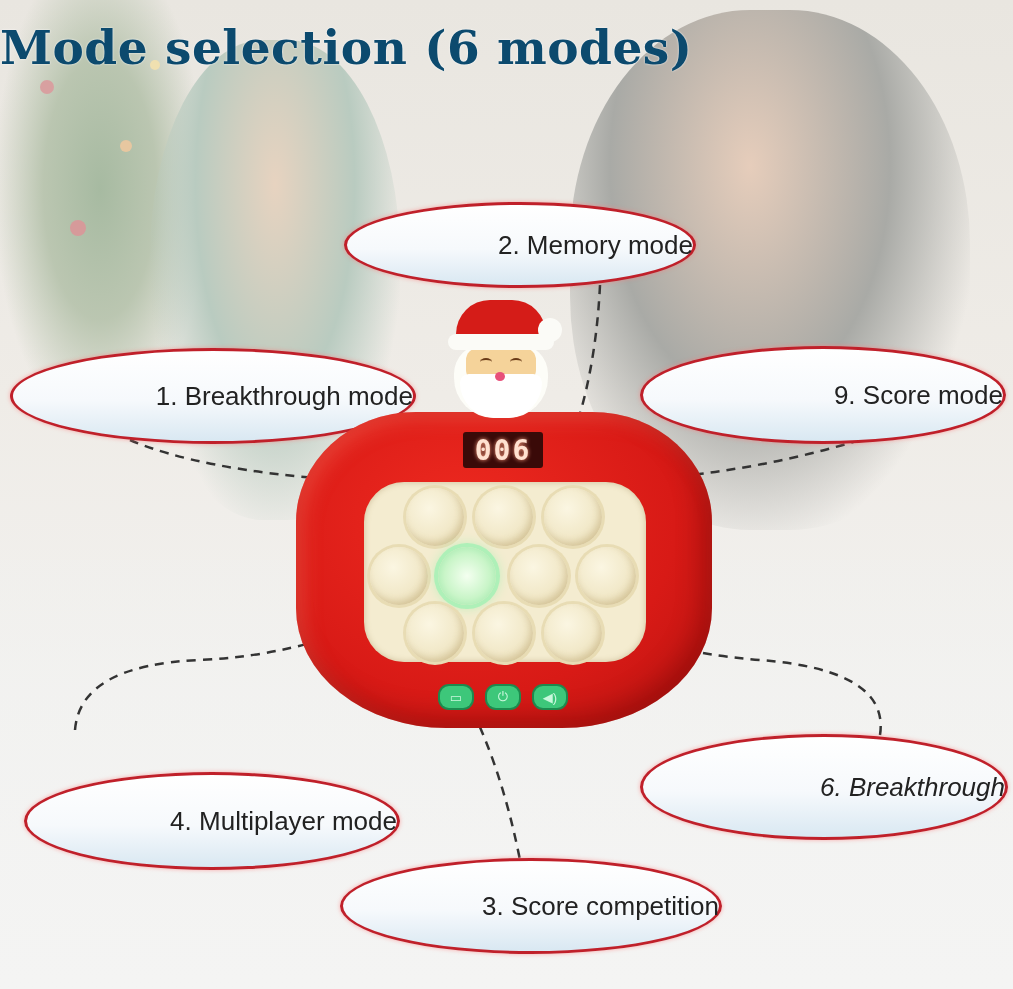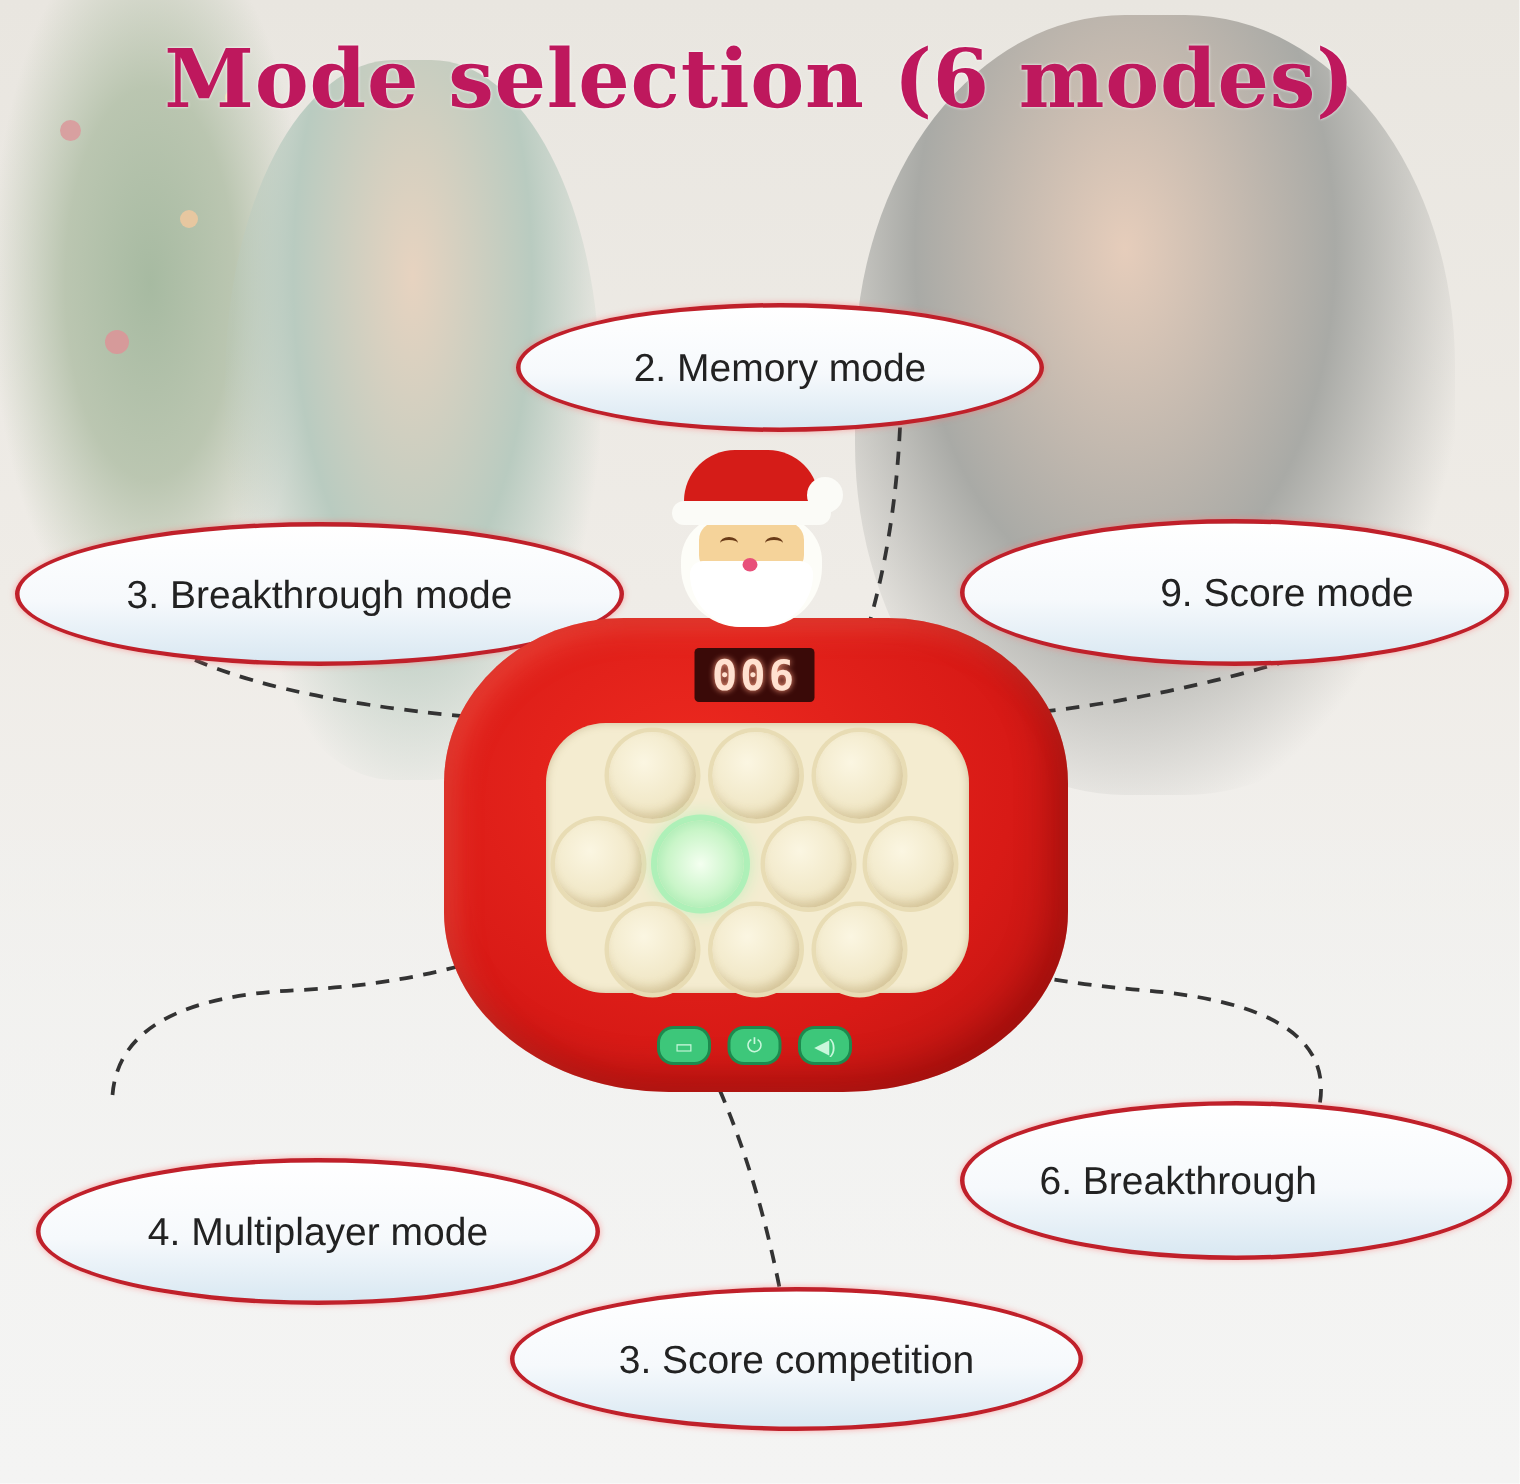--- a/index.html
+++ b/index.html
@@ -4,27 +4,27 @@
 <style>
   html,body{margin:0;padding:0;}
   body{width:1013px;height:989px;position:relative;overflow:hidden;
        background:linear-gradient(180deg,#e9e6e0 0%,#efece7 40%,#f2f1ef 70%,#f4f4f3 100%);
        font-family:"Liberation Sans",sans-serif;}
   .bg{position:absolute;inset:0;}
   .tree{position:absolute;left:0;top:0;width:200px;height:420px;
         background:radial-gradient(ellipse at 50% 45%,#9fb59a 0%,#b5c2ab 40%,rgba(230,226,220,0) 75%);opacity:.9;}
   .tree-dot{position:absolute;border-radius:50%;}
   .person{position:absolute;border-radius:45%;}
-  .title{position:absolute;left:0;right:0;top:20px;text-align:center;
-         font-family:"DejaVu Serif","Liberation Serif",serif;font-weight:900;font-size:54px;
-         color:#be185d;letter-spacing:.5px;text-shadow:0 0 2px #fff;}
+  .title{position:absolute;left:0;right:0;top:20px;
+         font-family:"DejaVu Serif","Liberation Serif",serif;font-weight:900;font-size:47px;
+         color:#0c4a6e;letter-spacing:.5px;text-shadow:0 0 2px #fff;}
   .bubble{position:absolute;border:3px solid #c0202a;border-radius:50% / 50%;
           background:linear-gradient(180deg,#ffffff 0%,#f6f9fc 55%,#d9e8f2 100%);
           box-shadow:0 0 4px rgba(255,120,120,.6);
-          display:flex;align-items:center;justify-content:center;
+          display:flex;align-items:center;justify-content:flex-end;
           font-size:26px;color:#222;text-align:center;line-height:1.25;}
   .bubble span{display:block;}
   svg.lines{position:absolute;left:0;top:0;}
   .device{position:absolute;left:296px;top:412px;width:416px;height:316px;
           background:radial-gradient(ellipse at 40% 35%,#ee2a20 0%,#d81a16 60%,#b5120f 100%);
           border-radius:120px 120px 150px 150px / 110px 110px 120px 120px;
           box-shadow:inset -10px -10px 24px rgba(90,0,0,.35),inset 8px 8px 18px rgba(255,120,100,.35);}
   .santa{position:absolute;left:436px;top:300px;width:130px;height:124px;}
   .hat{position:absolute;left:20px;top:0;width:90px;height:40px;background:#d51c18;border-radius:45px 45px 8px 8px;}
   .pompom{position:absolute;left:102px;top:18px;width:24px;height:24px;border-radius:50%;background:#fbfbf7;}
@@ -74,21 +74,21 @@
     <path d="M465 572 Q450 640 462 690 Q500 760 520 860"></path>
     <path d="M880 735 Q890 670 760 660 Q640 650 590 612 Q565 595 548 578"></path>
   </g>
 </svg>
 
 <div class="bubble" style="left:344px;top:202px;width:346px;height:80px;">
   <span>2. Memory mode</span>
 </div>
 
 <div class="bubble" style="left:10px;top:348px;width:400px;height:90px;">
-  <span>3. Breakthrough mode</span>
+  <span>1. Breakthrough mode</span>
 </div>
 
 <div class="bubble" style="left:640px;top:346px;width:360px;height:92px;">
   <span style="margin-left:70px;">9. Score mode</span>
 </div>
 
 <div class="device"></div>
 
 <div class="santa">
   <div class="hat"></div>
@@ -120,21 +120,21 @@
 <div class="pop" style="left:544px;top:604px;"></div>
 
 <div class="btn" style="left:440px;">▭</div>
 <div class="btn" style="left:487px;">⏻</div>
 <div class="btn" style="left:534px;">◀)</div>
 
 <div class="bubble" style="left:24px;top:772px;width:370px;height:92px;">
   <span>4. Multiplayer mode</span>
 </div>
 
-<div class="bubble" style="left:640px;top:734px;width:362px;height:100px;justify-content:flex-start;">
+<div class="bubble" style="left:640px;top:734px;width:362px;height:100px;justify-content:flex-end;font-style:italic;">
   <div style="margin-left:50px;text-align:left;">
     <span>6. Breakthrough</span>
   </div>
 </div>
 
 <div class="bubble" style="left:340px;top:858px;width:376px;height:90px;">
   <span>3. Score competition</span>
 </div>
 
 </body></html>

